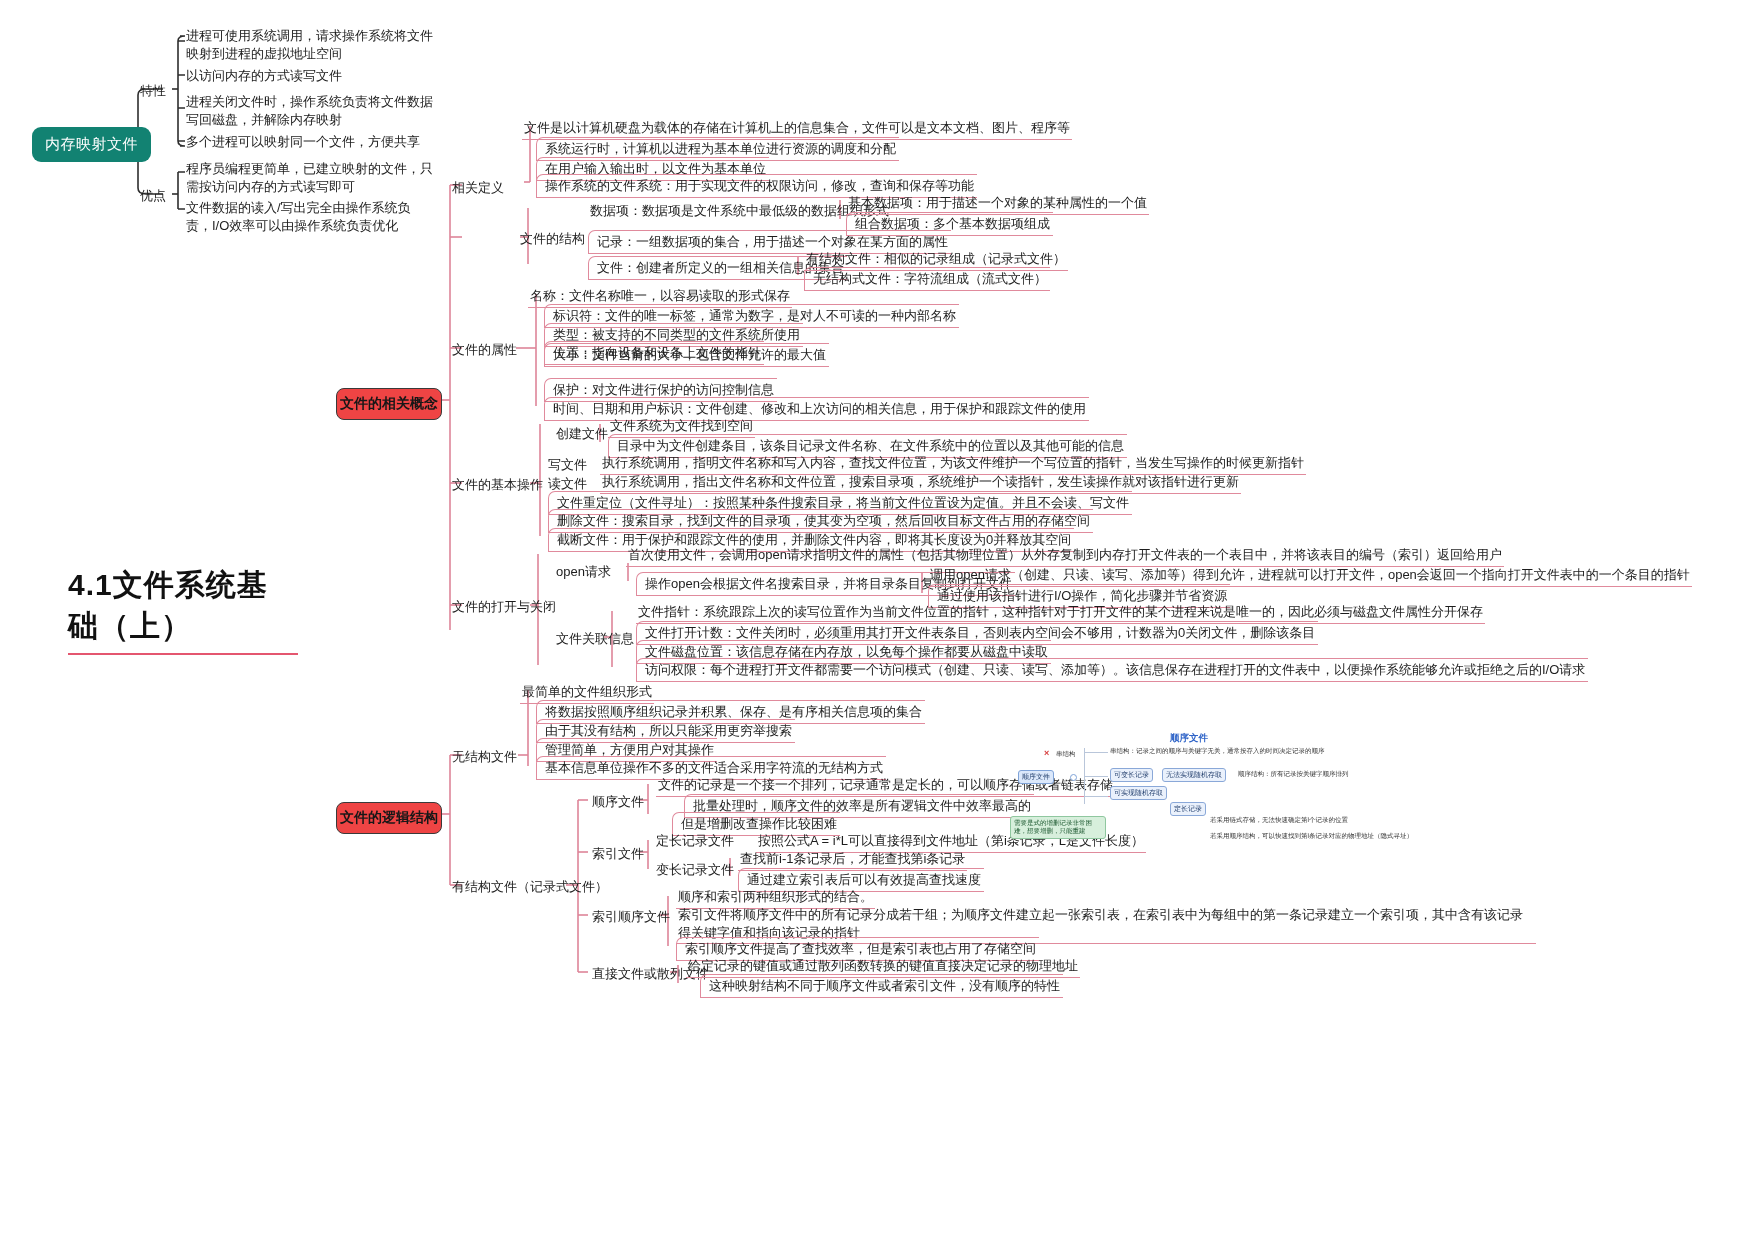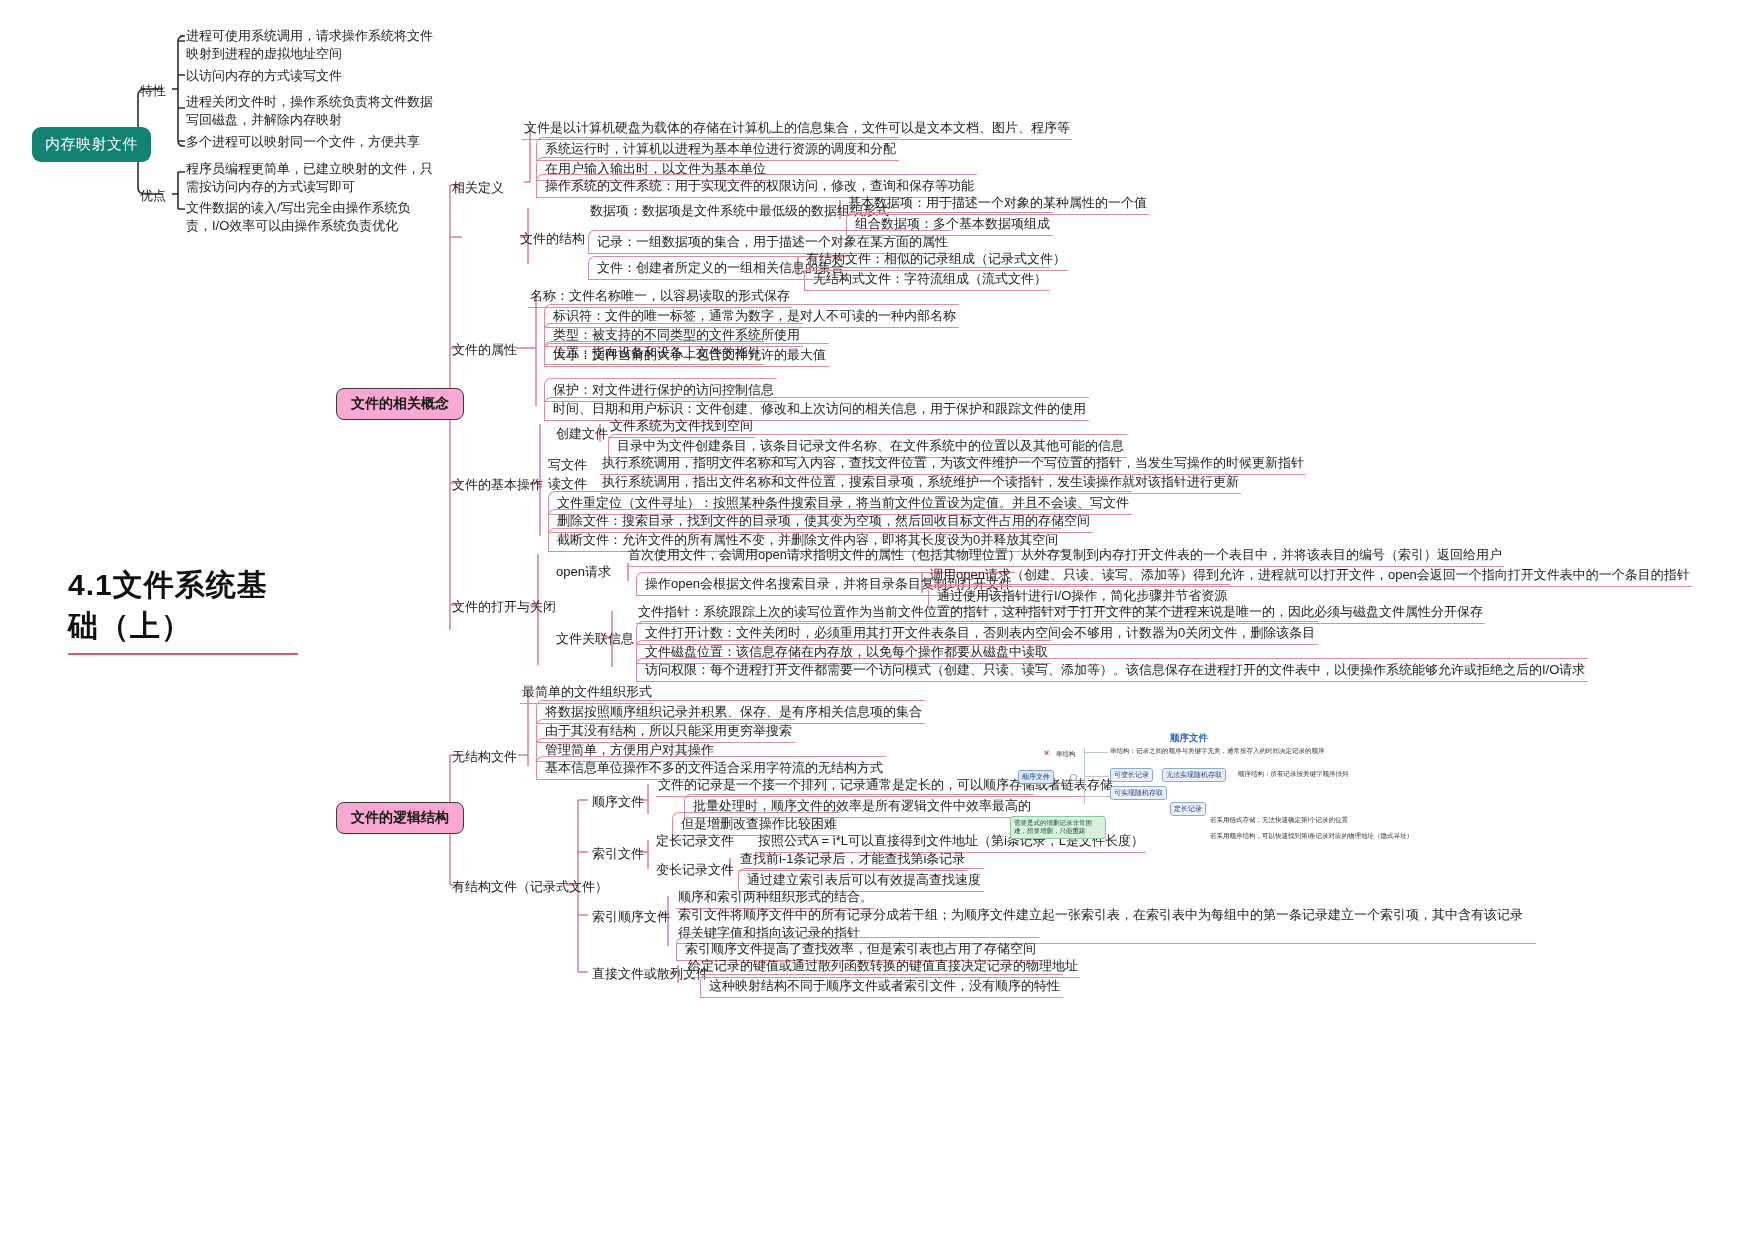--- a/index.html
+++ b/index.html
@@ -30,22 +30,22 @@
   }
   .plain{padding:1px 2px;display:inline-block;}
 
   
   .root-chip{
     position:absolute;background:#128272;color:#ffffff;border-radius:9px;
     font-size:15px;padding:8px 13px;letter-spacing:.5px;
   }
   
   .gbox{
-    position:absolute;background:#f9a8d4;border:1.6px solid #3a3a3a;border-radius:8px;
-    font-size:14px;font-weight:bold;padding:6px 14px;color:#171717;
+    position:absolute;background:#ef4444;border:1.6px solid #3a3a3a;border-radius:8px;
+    font-size:14px;font-weight:bold;padding:6px 3px;color:#171717;
   }
   
   .big-title{
     position:absolute;font-size:30px;font-weight:bold;color:#111;letter-spacing:1px;
     border-bottom:2.5px solid #e4566f;padding-bottom:6px;
   }
   
   .lbl{position:absolute;font-size:13px;color:#1d1d1d;white-space:nowrap;}
 
   
@@ -218,21 +218,21 @@
   <div class="node t" style="left:608px;top:434px;"><span class="bx">目录中为文件创建条目，该条目记录文件名称、在文件系统中的位置以及其他可能的信息</span></div>
 
   <div class="lbl" style="left:548px;top:456px;">写文件</div>
   <div class="node t" style="left:600px;top:453px;"><span class="ul">执行系统调用，指明文件名称和写入内容，查找文件位置，为该文件维护一个写位置的指针，当发生写操作的时候更新指针</span></div>
 
   <div class="lbl" style="left:548px;top:475px;">读文件</div>
   <div class="node t" style="left:600px;top:472px;"><span class="ul">执行系统调用，指出文件名称和文件位置，搜索目录项，系统维护一个读指针，发生读操作就对该指针进行更新</span></div>
 
   <div class="node t" style="left:548px;top:491px;"><span class="bx">文件重定位（文件寻址）：按照某种条件搜索目录，将当前文件位置设为定值。并且不会读、写文件</span></div>
   <div class="node t" style="left:548px;top:509px;"><span class="bx">删除文件：搜索目录，找到文件的目录项，使其变为空项，然后回收目标文件占用的存储空间</span></div>
-  <div class="node t" style="left:548px;top:528px;"><span class="bx">截断文件：允许文件的所有属性不变，并删除文件内容，即将其长度设为0并释放其空间</span></div>
+  <div class="node t" style="left:548px;top:528px;"><span class="bx">截断文件：用于保护和跟踪文件的使用，并删除文件内容，即将其长度设为0并释放其空间</span></div>
 
   <div class="lbl" style="left:452px;top:598px;">文件的打开与关闭</div>
 
   <div class="lbl" style="left:556px;top:563px;">open请求</div>
   <div class="node t" style="left:626px;top:545px;"><span class="ul">首次使用文件，会调用open请求指明文件的属性（包括其物理位置）从外存复制到内存打开文件表的一个表目中，并将该表目的编号（索引）返回给用户</span></div>
   <div class="node t" style="left:636px;top:572px;"><span class="bx">操作open会根据文件名搜索目录，并将目录条目复制到打开文件</span></div>
 
   <div class="node t" style="left:928px;top:565px;"><span class="ul">调用open请求（创建、只读、读写、添加等）得到允许，进程就可以打开文件，open会返回一个指向打开文件表中的一个条目的指针</span></div>
   <div class="node t" style="left:928px;top:584px;"><span class="bx">通过使用该指针进行I/O操作，简化步骤并节省资源</span></div>
 

